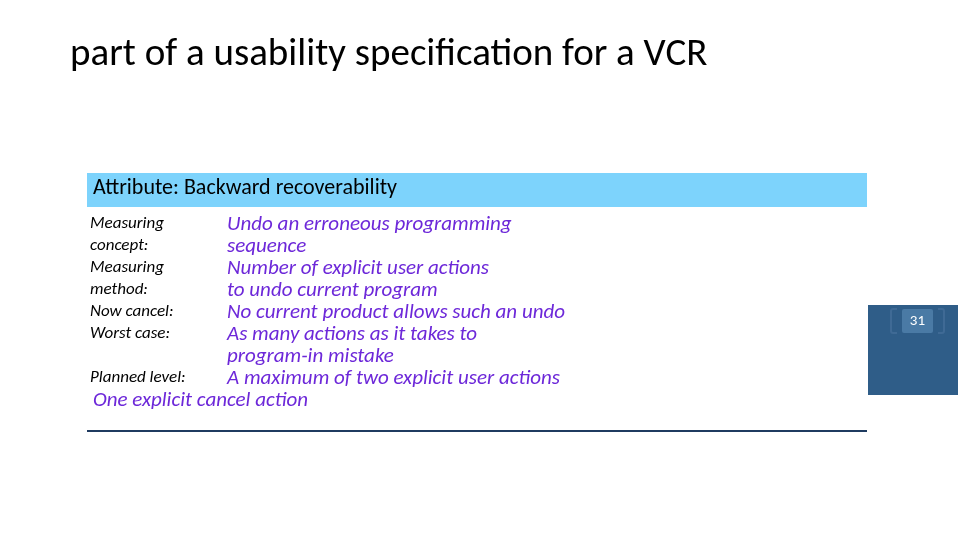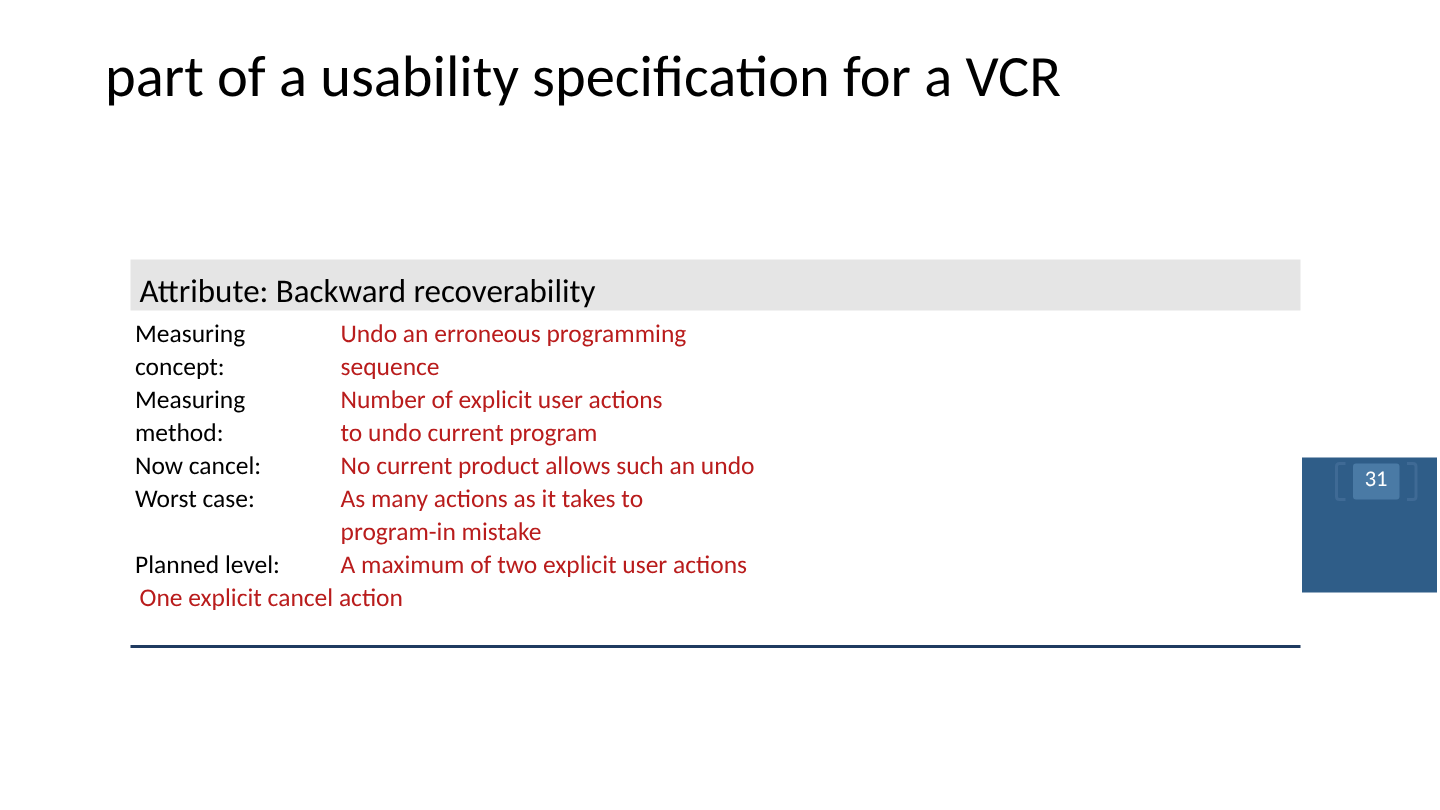--- a/index.html
+++ b/index.html
@@ -25,54 +25,55 @@
     font-weight: 400;
     color: #000000;
     letter-spacing: 0px;
   }
   .band {
     position: absolute;
     left: 87px;
     top: 173px;
     width: 780px;
     height: 34px;
-    background: #e5e5e5;
+    background: #7dd3fc;
     box-sizing: border-box;
     padding-left: 6px;
     display: flex;
-    align-items: flex-end;
+    align-items: flex-start;
   }
   .band-text {
     color: #000000;
     font-size: 22px;
     font-weight: 400;
   }
   .table-area {
     position: absolute;
     left: 90px;
     top: 212px;
     width: 775px;
   }
   .row {
     display: flex;
     flex-direction: row;
     align-items: flex-start;
+    font-style: italic;
   }
   .label-col {
     width: 130px;
     flex: 0 0 130px;
     font-size: 17px;
     color: #000000;
     line-height: 22px;
     padding-right: 4px;
   }
   .value-col {
     flex: 1;
-    font-size: 17px;
-    color: #b91c1c;
+    font-size: 21px;
+    color: #6d28d9;
     line-height: 22px;
     padding-left: 3px;
   }
   .rule {
     position: absolute;
     left: 87px;
     top: 430px;
     width: 780px;
     height: 0;
     border-bottom: 2px solid #1f3b60;

